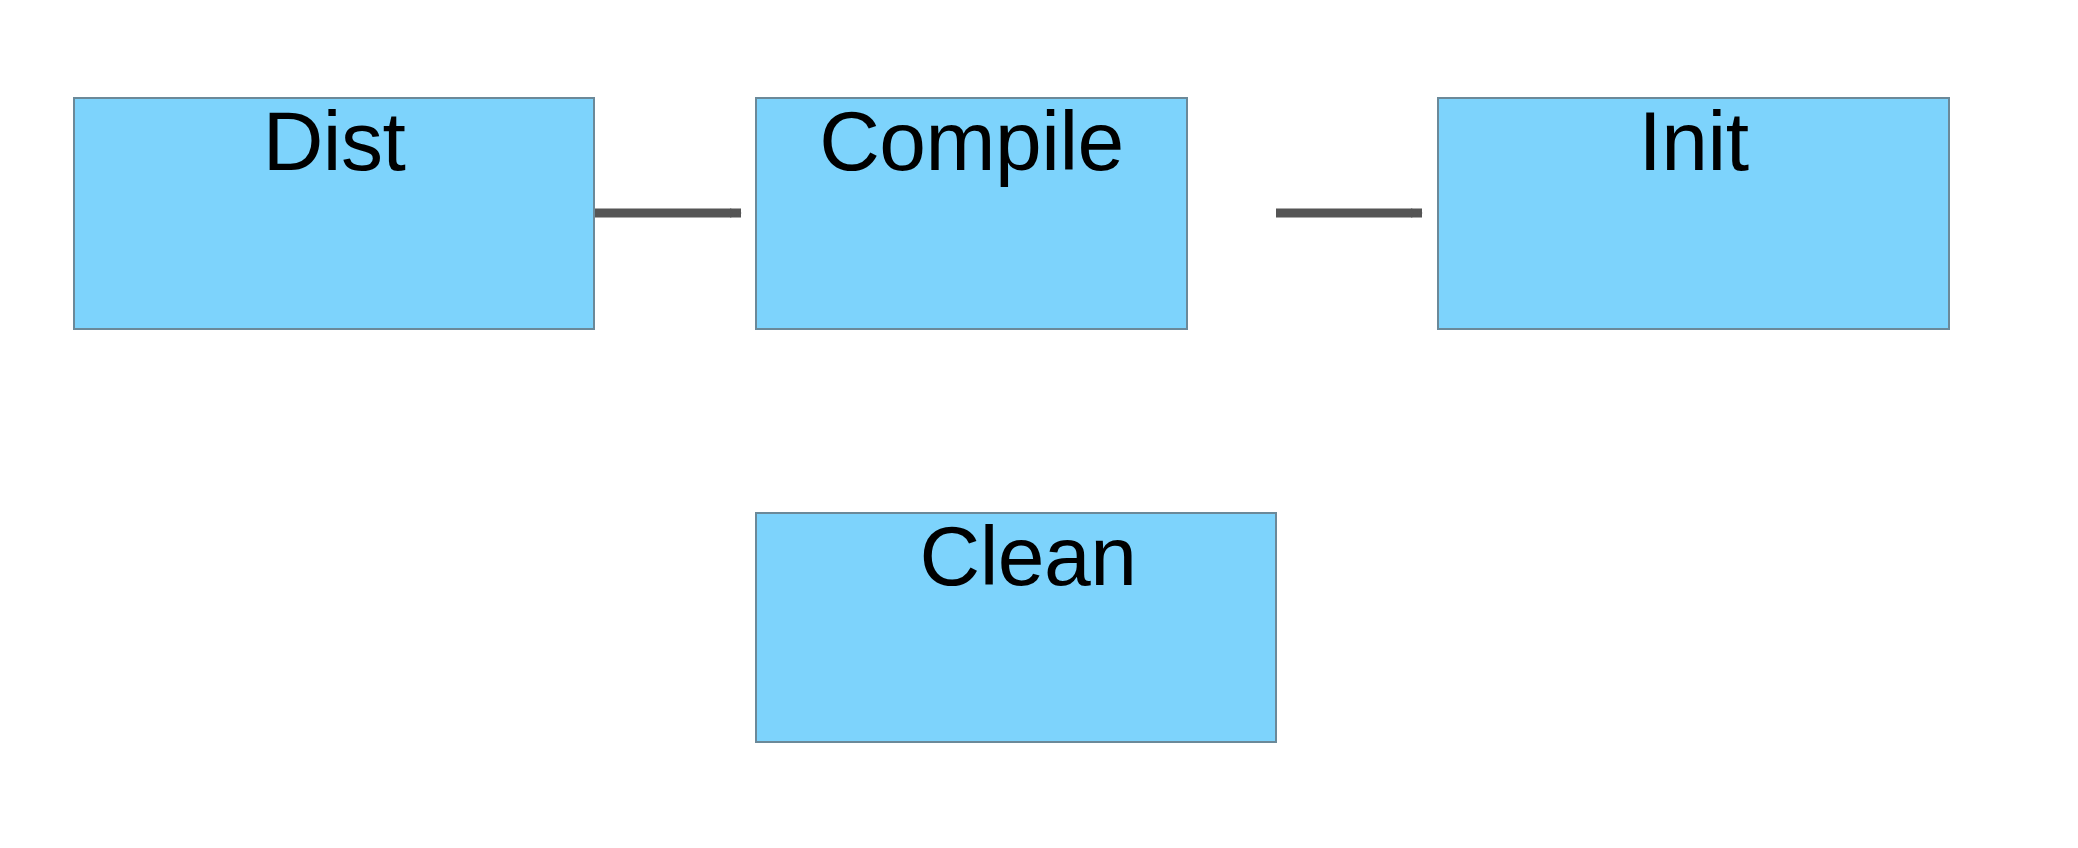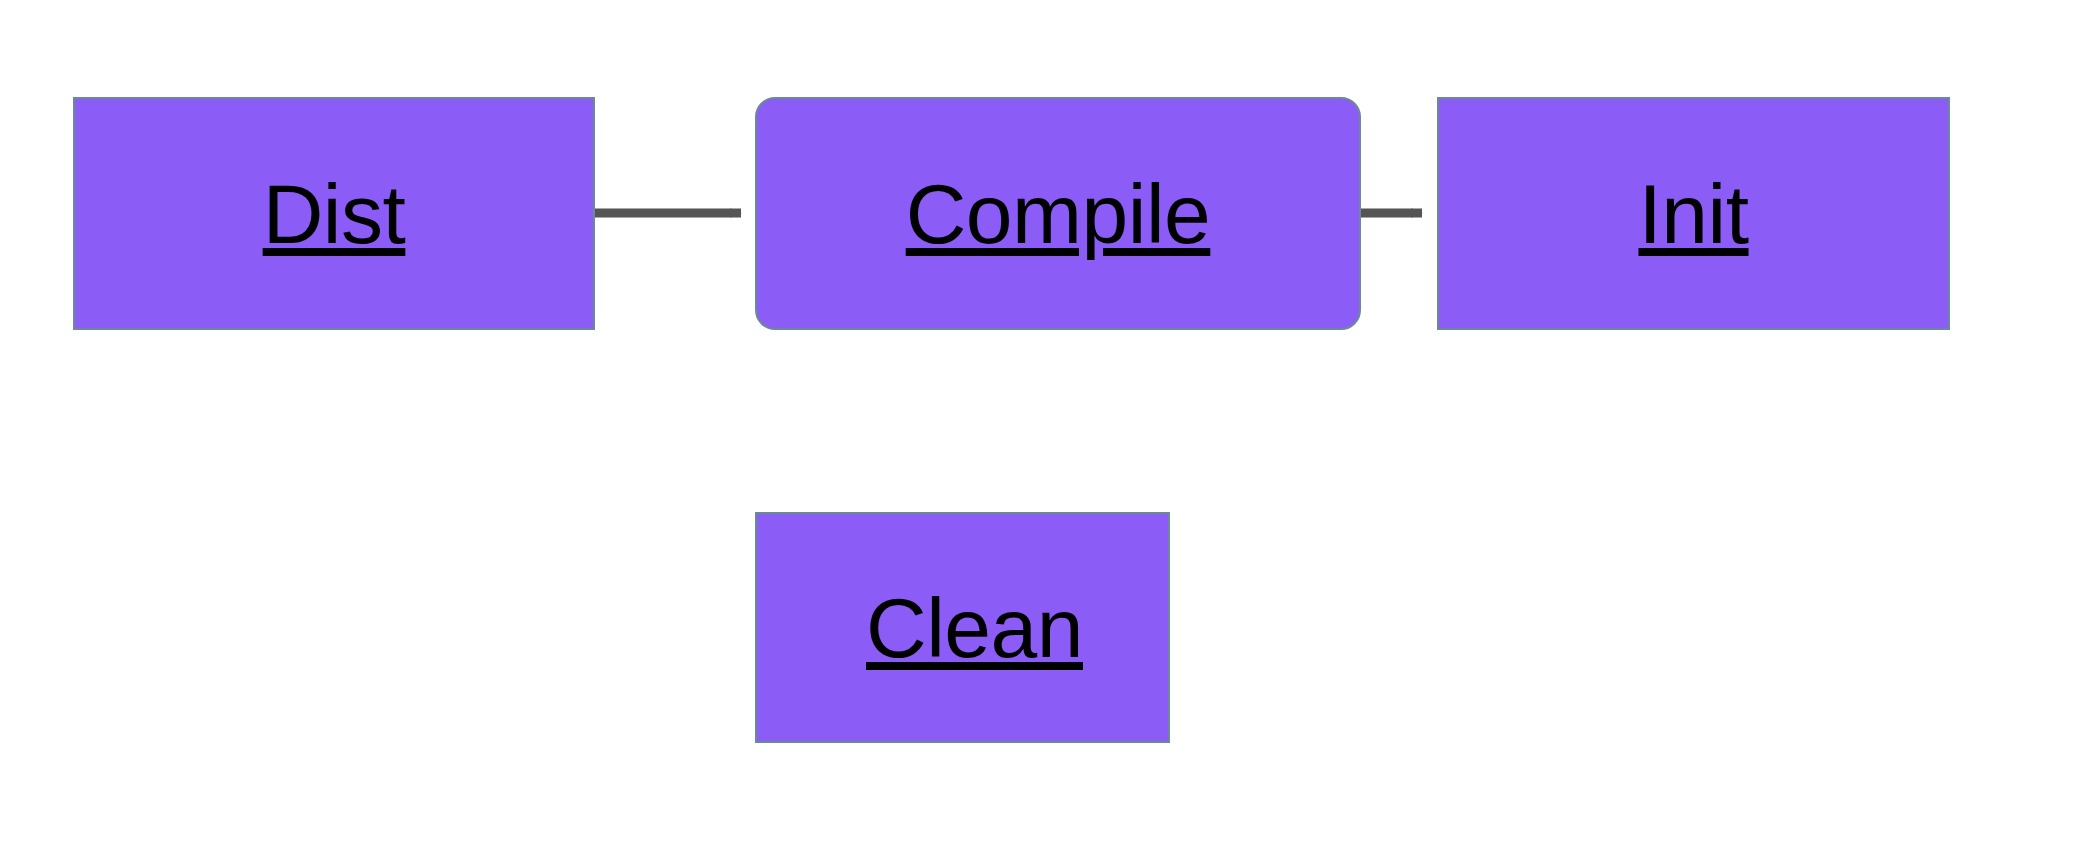--- a/index.html
+++ b/index.html
@@ -14,26 +14,24 @@
   #canvas {
     position: relative;
     width: 2078px;
     height: 848px;
     background: #ffffff;
     overflow: hidden;
   }
   .node {
     position: absolute;
     box-sizing: border-box;
-    background: #8b5cf6;
+    background: #7dd3fc;
     border: 2.5px solid #6b8999;
     display: flex;
-    align-items: center;
     justify-content: center;
-    text-decoration: underline;
   }
   .node-label {
     font-family: "Liberation Sans", sans-serif;
     font-size: 84px;
     line-height: 1;
     font-weight: 400;
     color: #000000;
     letter-spacing: -0.5px;
     white-space: nowrap;
     user-select: none;
@@ -72,25 +70,25 @@
     </g>
   </svg>
 
   <div class="edge-hit" style="left:595px; top:193px; width:160px; height:40px;"></div>
   <div class="edge-hit" style="left:1276px; top:193px; width:161px; height:40px;"></div>
 
   <div class="node" style="left:73px; top:97px; width:522px; height:233px;">
     <span class="node-label">Dist</span>
   </div>
 
-  <div class="node" style="left:755px; top:97px; width:606px; height:233px;border-radius:20px;">
+  <div class="node" style="left:755px; top:97px; width:433px; height:233px;">
     <span class="node-label">Compile</span>
   </div>
 
   <div class="node" style="left:1437px; top:97px; width:513px; height:233px;">
     <span class="node-label">Init</span>
   </div>
 
-  <div class="node" style="left:755px; top:512px; width:415px; height:231px;padding-left:24px;">
+  <div class="node" style="left:755px; top:512px; width:522px; height:231px;padding-left:24px;">
     <span class="node-label">Clean</span>
   </div>
 
 </div>
 
 </body></html>

